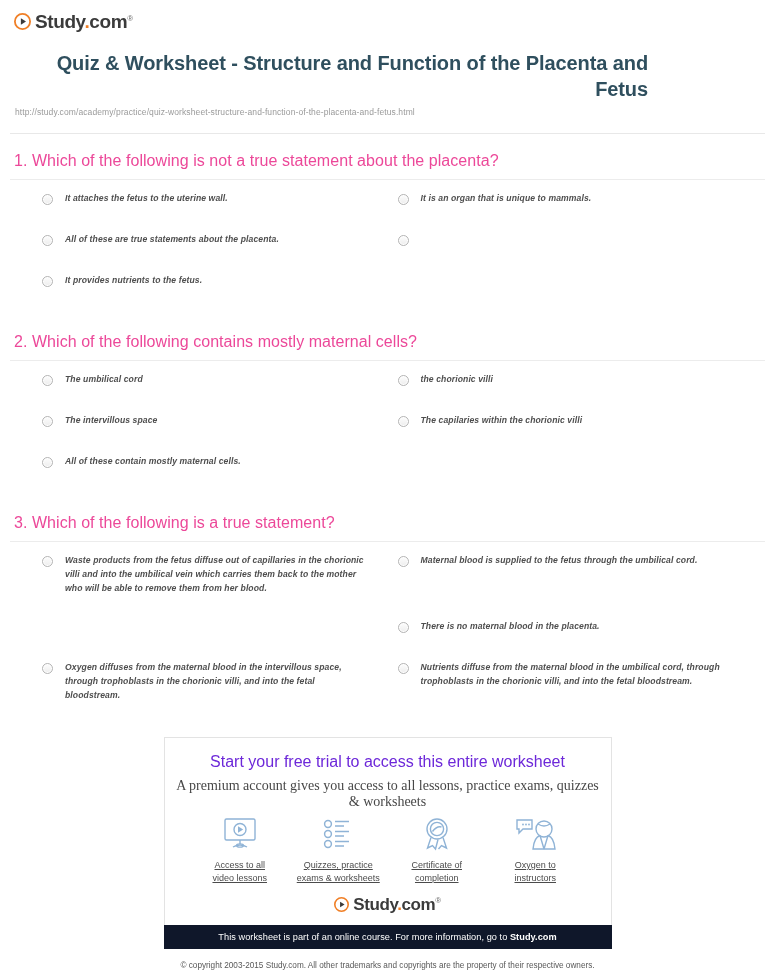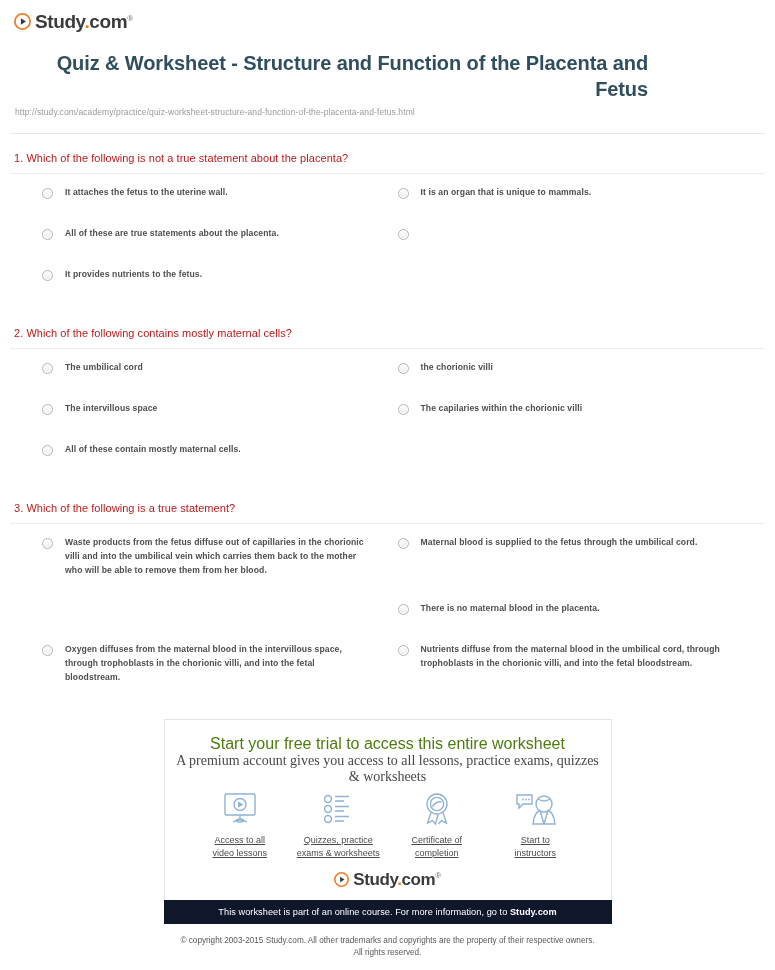--- a/index.html
+++ b/index.html
@@ -75,33 +75,34 @@
     height: 1px;
     background: #e8e8e8;
     margin: 16px 10px 0 10px;
   }
 
   
   .question-block {
     padding: 0 10px;
   }
   .question-head {
-    font-size: 11px;
-    color: #b91c1c;
+    font-size: 16px;
+    color: #ec4899;
     padding: 18px 4px 9px 4px;
     letter-spacing: 0.05px;
   }
   .question-rule {
     height: 1px;
     background: #ececec;
   }
   .answers {
     display: flex;
     flex-wrap: wrap;
     padding: 12px 0 0 0;
+    font-style: italic;
   }
   .answer {
     box-sizing: border-box;
     width: 50%;
     display: flex;
     align-items: flex-start;
     padding: 0 22px 0 32px;
     margin-bottom: 24px;
     min-height: 17px;
   }
@@ -133,22 +134,23 @@
     margin: 0 auto;
     border: 1px solid #e3e3e3;
     border-bottom: none;
     box-sizing: border-box;
     background: #ffffff;
     text-align: center;
     padding: 14px 10px 0 10px;
   }
   .promo-title {
     font-size: 16px;
-    color: #4d7c0f;
+    color: #6d28d9;
     line-height: 1.2;
+    margin-bottom: 7px;
     font-weight: normal;
   }
   .promo-sub {
     font-size: 14px;
     color: #474747;
     margin-bottom: 4px;
     font-family: Liberation Serif, serif;
   }
   .features {
     display: flex;
@@ -375,21 +377,21 @@
               <circle cx="9" cy="7.5" r="0.9" fill="#8fb3d6" stroke="none"></circle>
               <circle cx="12" cy="7.5" r="0.9" fill="#8fb3d6" stroke="none"></circle>
               <circle cx="15" cy="7.5" r="0.9" fill="#8fb3d6" stroke="none"></circle>
               <path d="M22 12 a8 8 0 0 1 16 0 a8 8 0 0 1 -16 0 z"></path>
               <path d="M24 7 q6 4 12 0"></path>
               <path d="M26 18.5 L30 32 M34 18.5 L30 32"></path>
               <path d="M26 18.5 q-6 2 -7 13.5 h22 q-1 -11.5 -7 -13.5"></path>
             </svg>
           </div>
           <div class="feature-label">
-            <span>Start to</span><br>
+            <span>Oxygen to</span><br>
             <span>instructors</span>
           </div>
         </div>
 
       </div>
 
       <div class="promo-logo">
         <span class="logo-mark">
           <svg width="15" height="15" viewBox="0 0 17 17">
             <circle cx="8.5" cy="8.5" r="7.6" fill="none" stroke="#f07f26" stroke-width="1.8"></circle>

